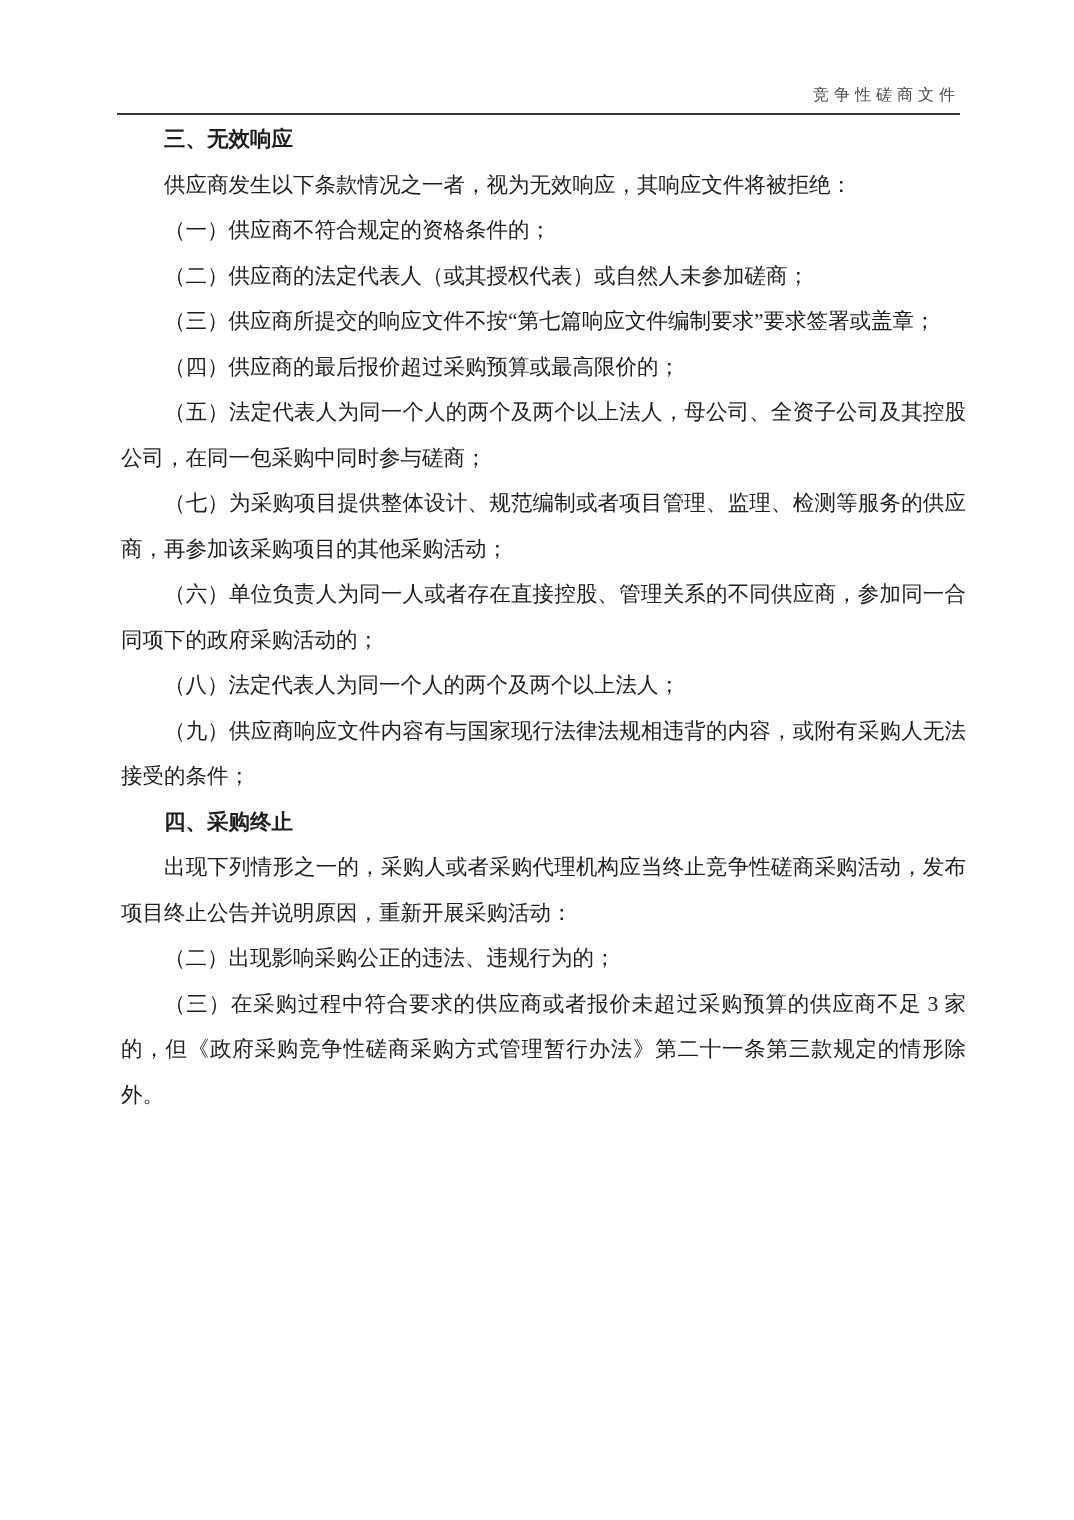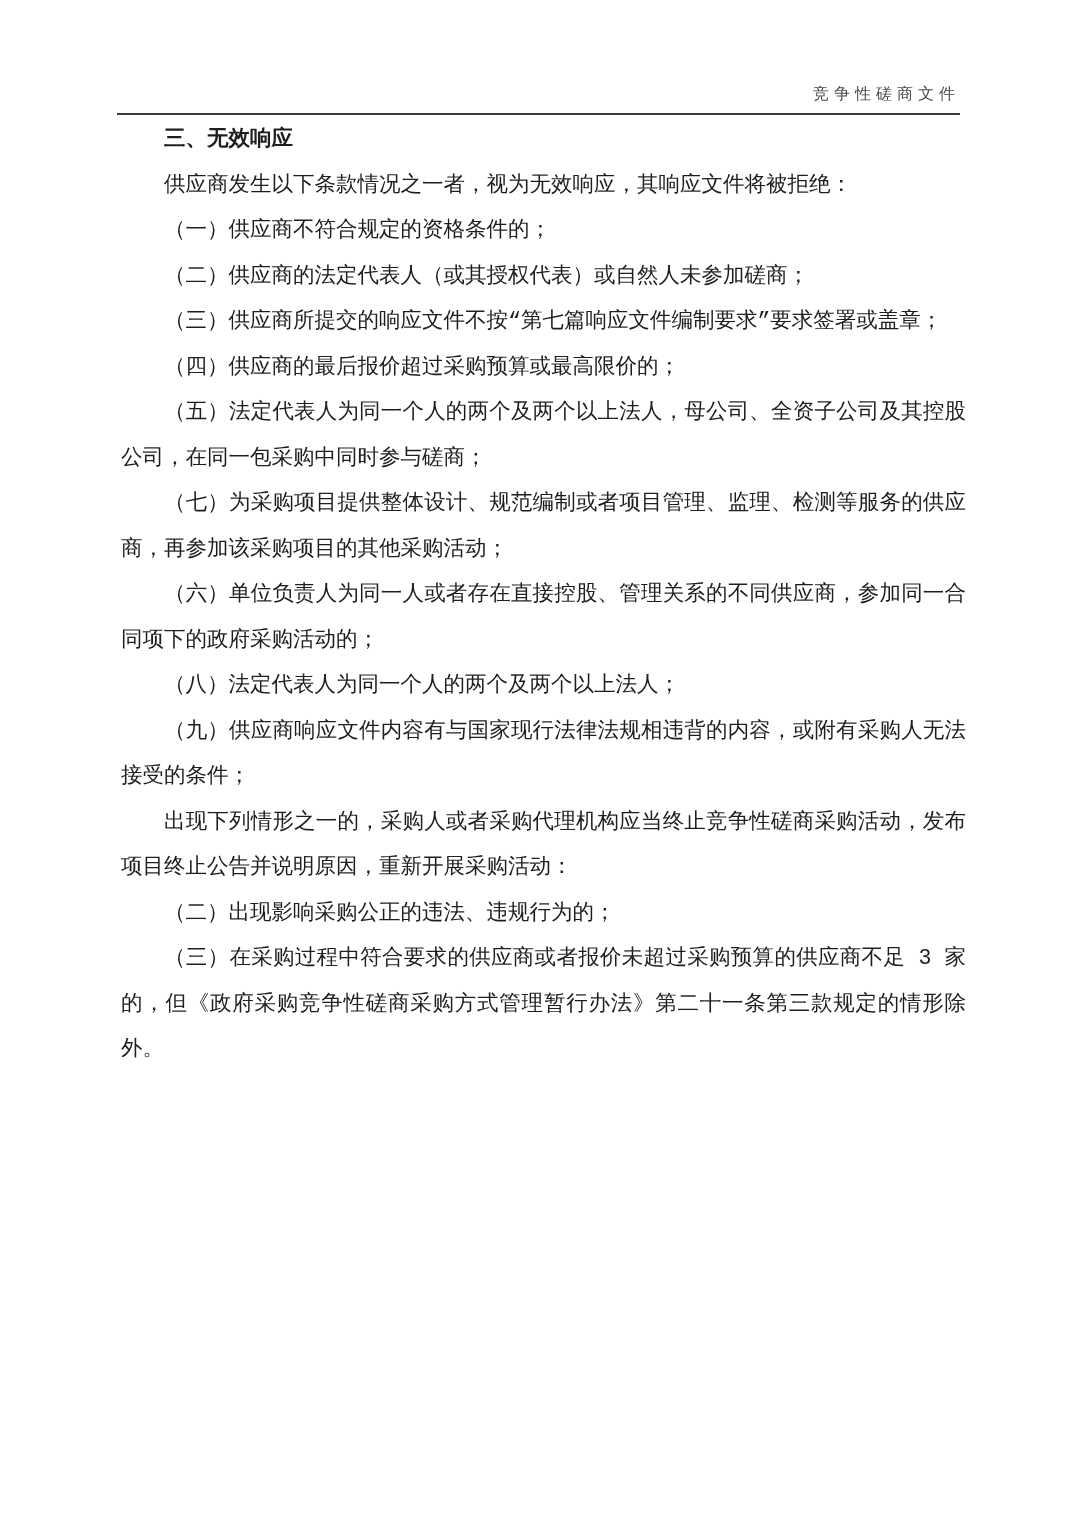--- a/index.html
+++ b/index.html
@@ -5,21 +5,21 @@
   html, body {
     margin: 0;
     padding: 0;
     background: #ffffff;
   }
   .page {
     position: relative;
     width: 1074px;
     height: 1296px;
     background: #ffffff;
-    font-family: Liberation Mono, monospace;
+    font-family: Liberation Serif, serif;
     overflow: hidden;
   }
   .page-header {
     position: absolute;
     left: 117px;
     top: 84px;
     width: 843px;
     text-align: right;
     font-size: 16px;
     letter-spacing: 5px;
@@ -77,20 +77,21 @@
     <p>（一）供应商不符合规定的资格条件的；</p>
     <p>（二）供应商的法定代表人（或其授权代表）或自然人未参加磋商；</p>
     <p>（三）供应商所提交的响应文件不按“第七篇响应文件编制要求”要求签署或盖章；</p>
     <p>（四）供应商的最后报价超过采购预算或最高限价的；</p>
     <p>（五）法定代表人为同一个人的两个及两个以上法人，母公司、全资子公司及其控股公司，在同一包采购中同时参与磋商；</p>
     <p>（七）为采购项目提供整体设计、规范编制或者项目管理、监理、检测等服务的供应商，再参加该采购项目的其他采购活动；</p>
     <p>（六）单位负责人为同一人或者存在直接控股、管理关系的不同供应商，参加同一合同项下的政府采购活动的；</p>
     <p>（八）法定代表人为同一个人的两个及两个以上法人；</p>
     <p>（九）供应商响应文件内容有与国家现行法律法规相违背的内容，或附有采购人无法接受的条件；</p>
 
+    <h2 class="section-heading">四、采购终止</h2>
     <p>出现下列情形之一的，采购人或者采购代理机构应当终止竞争性磋商采购活动，发布项目终止公告并说明原因，重新开展采购活动：</p>
     <p>（二）出现影响采购公正的违法、违规行为的；</p>
     <p>（三）在采购过程中符合要求的供应商或者报价未超过采购预算的供应商不足 3 家的，但《政府采购竞争性磋商采购方式管理暂行办法》第二十一条第三款规定的情形除外。</p>
 
   </div>
 
   <div class="page-footer">
     <span>- 15 -</span>
   </div>
 

